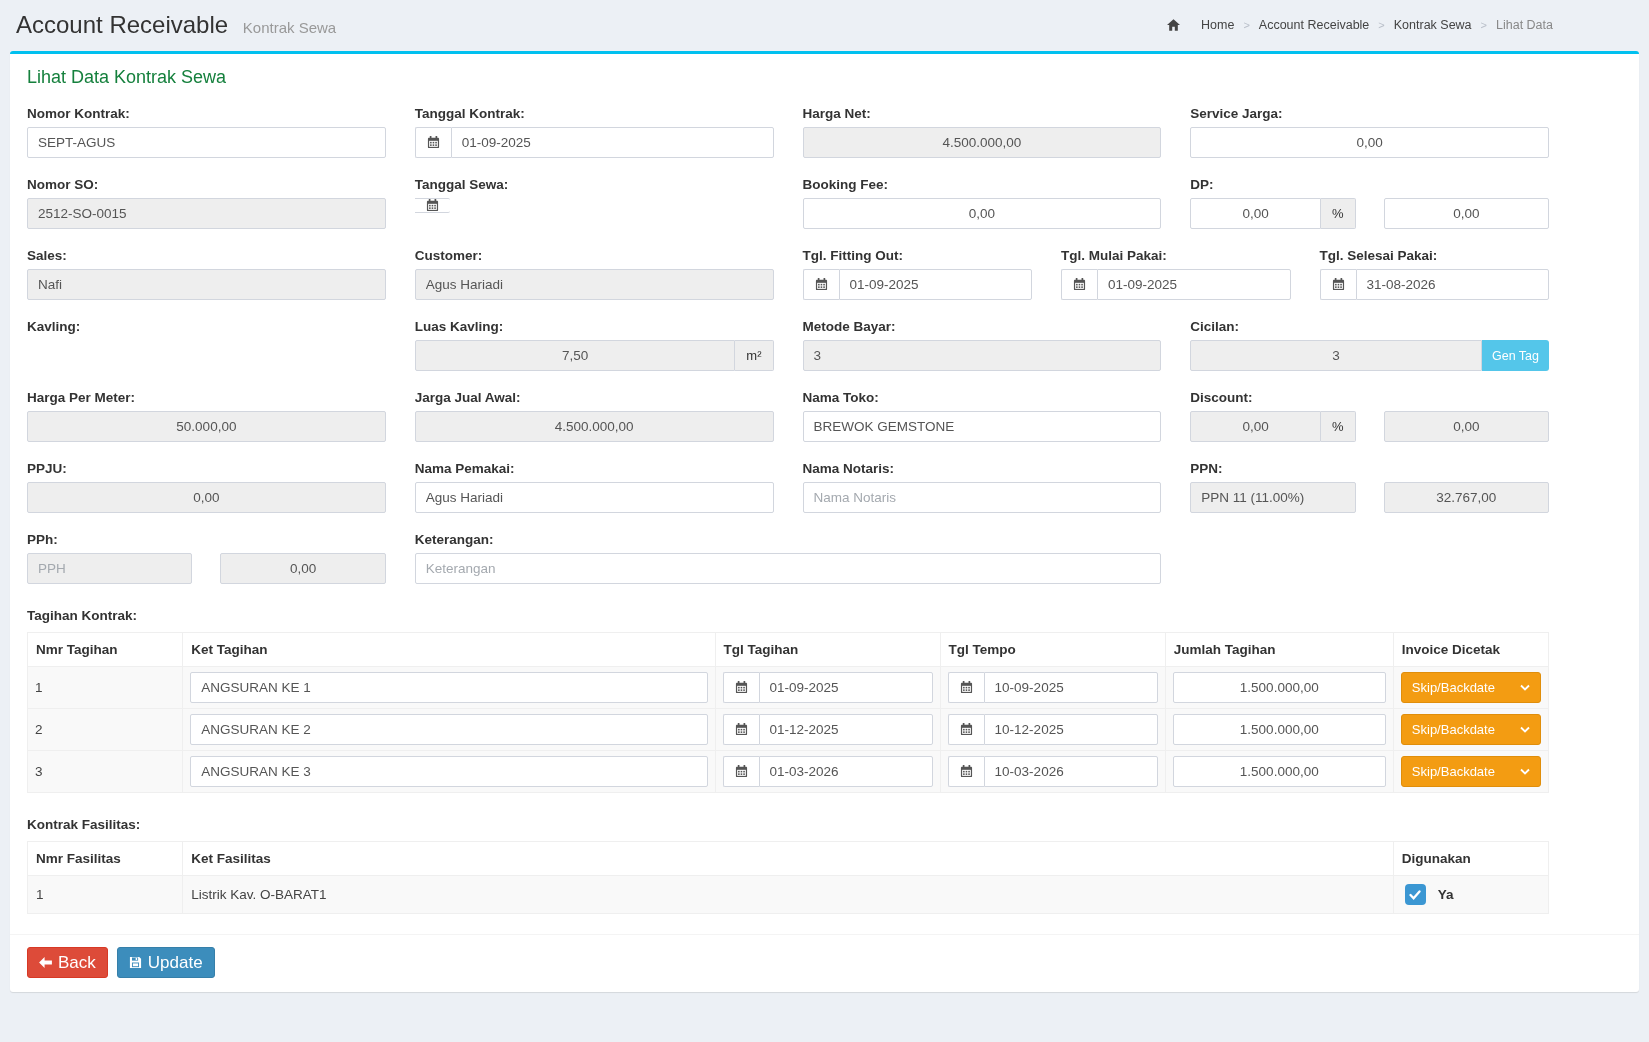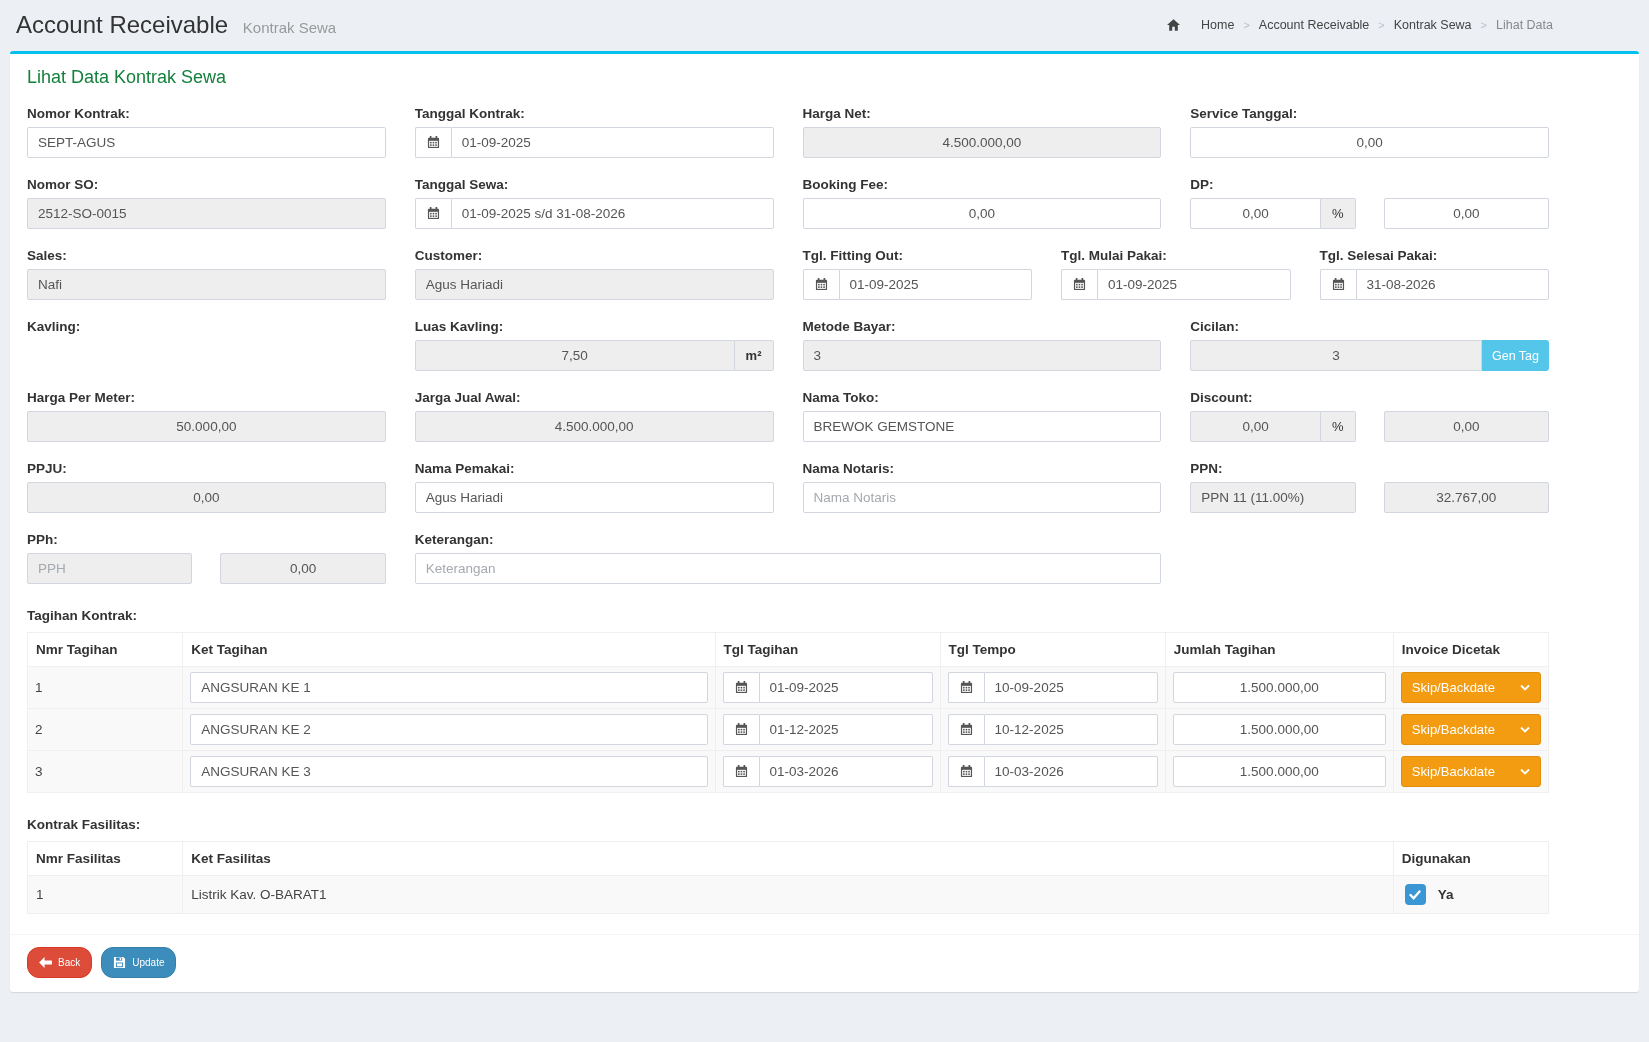--- a/index.html
+++ b/index.html
@@ -82,22 +82,22 @@
     width:21px; height:21px; border-radius:4px; background:var(--checkbox-blue);
     display:inline-flex; align-items:center; justify-content:center; cursor:pointer;
   }
   .chk-label{font-weight:700; font-size:13.5px; color:#333;}
   
   .box-footer{
     border-top:1px solid #f4f4f4; margin-top:16px; padding:12px 17px 14px;
     display:flex; gap:9px;
   }
   .btn{
-    display:inline-flex; align-items:center; gap:6px; border-radius:12px; cursor:pointer;
-    font-family:inherit; font-size:10px; color:#fff; padding:6px 11px; line-height:17px;
+    display:inline-flex; align-items:center; gap:6px; border-radius:3px; cursor:pointer;
+    font-family:inherit; font-size:17px; color:#fff; padding:6px 11px; line-height:17px;
   }
   .btn-danger{background:var(--btn-danger); border:1px solid #d73925;}
   .btn-primary{background:var(--btn-primary); border:1px solid #367fa9;}
   .icon{display:inline-flex; align-items:center;}
 </style>
 </head>
 <body>
 
 <header class="content-header">
   <h1>
@@ -156,21 +156,21 @@
               </svg>
           </span>
           <input class="fc" value="01-09-2025" style="">
         </div>
       </div>
       <div class="field">
         <label>Harga Net:</label>
         <input class="fc ta-r" disabled="" value="4.500.000,00" style="">
       </div>
       <div class="field">
-        <label>Service Tanggal:</label>
+        <label>Service Jarga:</label>
         <input class="fc ta-r" value="0,00" style="">
       </div>
 
       <div class="field">
         <label>Nomor SO:</label>
         <input class="fc" disabled="" value="2512-SO-0015" style="">
       </div>
       <div class="field">
         <label>Tanggal Sewa:</label>
         <div class="ig">
@@ -181,21 +181,20 @@
                 <rect x="1" y="2" width="12" height="11" rx="1" fill="#555"></rect>
                 <rect x="2.3" y="5.2" width="9.4" height="6.5" fill="#fff"></rect>
                 <rect x="3.3" y="6.3" width="1.7" height="1.7" fill="#555"></rect>
                 <rect x="6.1" y="6.3" width="1.7" height="1.7" fill="#555"></rect>
                 <rect x="8.9" y="6.3" width="1.7" height="1.7" fill="#555"></rect>
                 <rect x="3.3" y="9" width="1.7" height="1.7" fill="#555"></rect>
                 <rect x="6.1" y="9" width="1.7" height="1.7" fill="#555"></rect>
                 <rect x="8.9" y="9" width="1.7" height="1.7" fill="#555"></rect>
               </svg>
           </span>
-          <input class="fc" value="01-09-2025 s/d 31-08-2026" style="">
         </div>
       </div>
       <div class="field">
         <label>Booking Fee:</label>
         <input class="fc ta-r" value="0,00" style="">
       </div>
       <div class="field">
         <label>DP:</label>
         <div class="sub2">
           <div class="ig">
@@ -277,21 +276,21 @@
         </div>
       </div>
 
       <div class="field">
         <label>Kavling:</label>
       </div>
       <div class="field">
         <label>Luas Kavling:</label>
         <div class="ig">
           <input class="fc ta-r" disabled="" value="7,50" style="">
-          <span class="addon" style="font-weight:700;">m²</span>
+          <span class="addon" style="font-weight:400;">m²</span>
         </div>
       </div>
       <div class="field">
         <label>Metode Bayar:</label>
         <input class="fc" disabled="" value="3" style="">
       </div>
       <div class="field">
         <label>Cicilan:</label>
         <div class="ig">
           <input class="fc ta-r" disabled="" value="3" style="">

